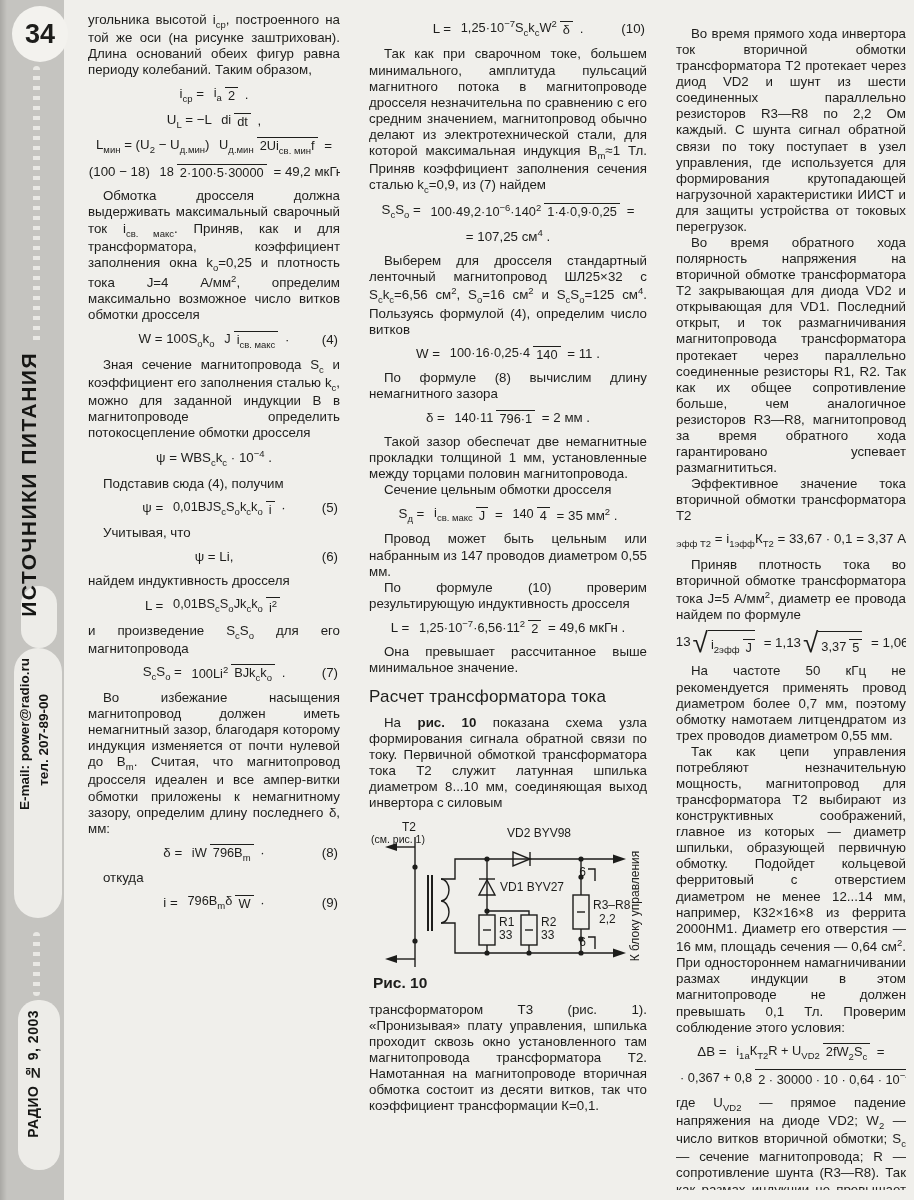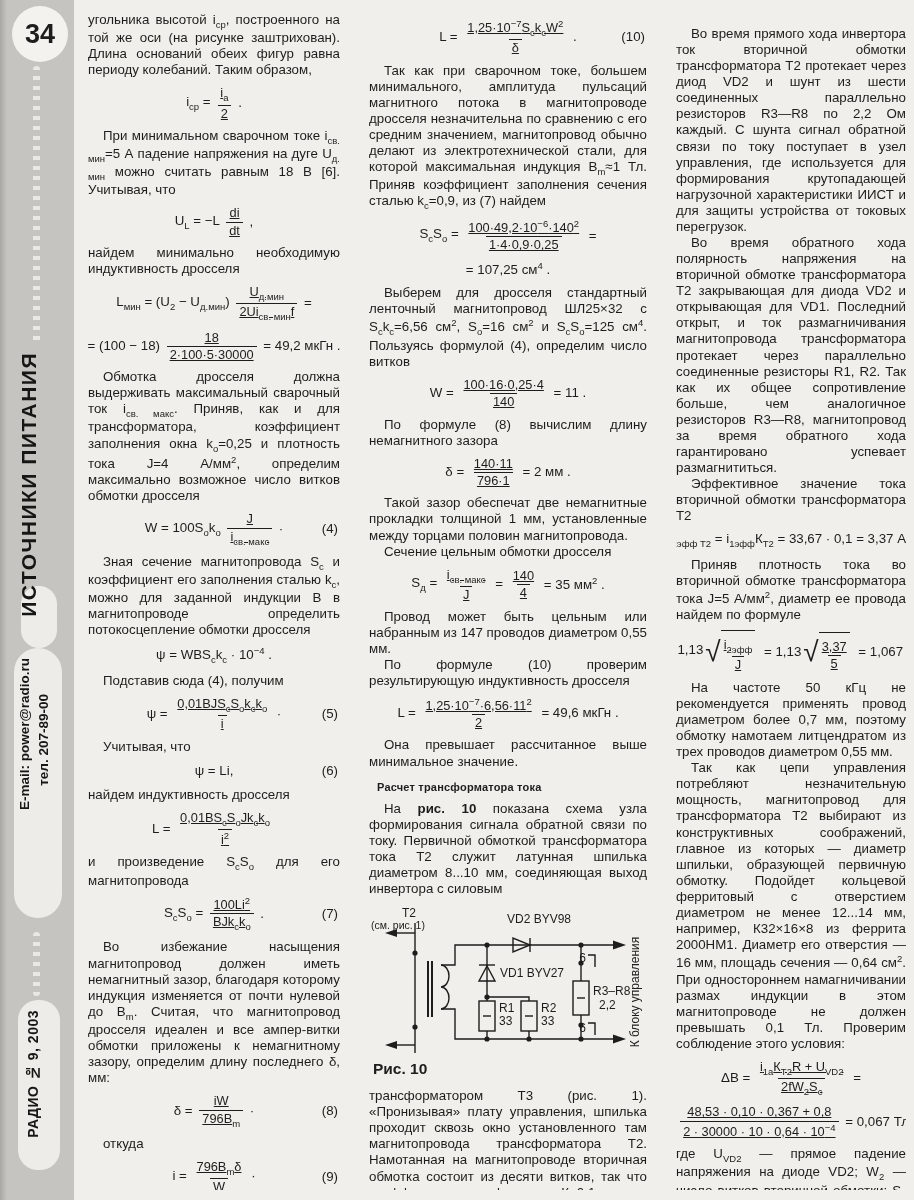--- a/index.html
+++ b/index.html
@@ -3,21 +3,21 @@
 <meta charset="utf-8">
 <style>
   html,body{margin:0;padding:0;}
   body{
     width:914px;height:1200px;position:relative;overflow:hidden;
     background:#f0efeb;color:#1d1d1b;
     font-family:"Liberation Sans",sans-serif;
     font-size:13.3px;line-height:1.21;
   }
   
-  .sidebar{position:absolute;left:0;top:0;width:74px;height:1200px;background:#c5c4c0;}
+  .sidebar{position:absolute;left:0;top:0;width:64px;height:1200px;background:#c5c4c0;}
   .sidebar:before{content:"";position:absolute;left:0;top:0;width:7px;height:100%;
     background:linear-gradient(to right,#a9a8a4,transparent);}
   .badge{position:absolute;left:12px;top:6px;width:56px;height:56px;border-radius:50%;
     background:#f3f2ee;display:flex;align-items:center;justify-content:center;
     font-weight:bold;font-size:27px;}
   .dots{position:absolute;left:33px;width:7px;border-radius:4px;
     background-image:repeating-linear-gradient(to bottom,#e9e8e4 0 4px,transparent 4px 10px);}
   .dots-a{top:66px;height:278px;}
   .dots-b{top:932px;height:64px;}
   .pill{position:absolute;background:#edece8;border-radius:24px;}
@@ -32,27 +32,27 @@
   .v-issue{left:25px;top:1010px;font-size:14px;letter-spacing:0.5px;}
   
   .main{position:absolute;left:74px;top:0;right:0;bottom:0;box-sizing:border-box;
     padding:12px 8px 10px 14px;display:flex;gap:29px;}
   .col{overflow:hidden;}
   .col1{width:252px;}
   .col2{width:278px;}
   .col3{flex:1;padding-top:14px;}
   .para{margin:0;text-align:justify;}
   .ind{text-indent:15px;}
-  .h2{font-size:11px;font-weight:bold;margin:11px 8px 7px;letter-spacing:0.2px;}
+  .h2{font-size:17px;font-weight:normal;margin:11px 0 7px;letter-spacing:0.2px;}
   .formula{position:relative;display:flex;justify-content:center;align-items:center;
     margin:7px 0;min-height:18px;}
   .f-inner{display:inline-flex;align-items:center;white-space:pre;}
   .eqno{position:absolute;right:2px;top:50%;transform:translateY(-50%);}
-  .frac{display:inline-flex;flex-direction:column;align-items:center;
-    font-size:12.8px;line-height:1.12;margin:0 3px;text-align:center;text-decoration:underline;}
+  .frac{display:inline-flex;flex-direction:row;align-items:center;
+    font-size:12.8px;line-height:1.12;margin:0 3px;text-align:center;}
   .frac .num{padding:0 3px 1px;}
   .frac .den{border-top:1.3px solid #1d1d1b;padding:1px 3px 0;}
   .sqrt{display:inline-flex;align-items:center;margin:0 2px;}
   .sqrt .rad{font-size:28px;line-height:24px;margin-right:-3px;font-weight:400;}
   .sqrt .frac{border-top:1.4px solid #1d1d1b;padding-top:7px;}
   sup,sub{font-size:9.5px;}
   
   .diagram{margin:8px 0 0;}
   .diagram svg{display:block;}
   .fig-caption{font-weight:bold;font-size:15.5px;margin:3px 0 9px 4px;}
@@ -79,25 +79,23 @@
   <div class="vspan v-phone">тел. 207-89-00</div>
   <div class="vspan v-issue">РАДИО № 9, 2003</div>
 </div>
 
 <div class="main">
   <div class="col col1" id="col1">
       <p class="para">угольника высотой i<sub>ср</sub>, построенного на той же оси (на рисунке заштрихован). Длина оснований обеих фигур равна периоду колебаний. Таким образом,</p>
       <div class="formula">
         <span class="f-inner"><span>i<sub>ср</sub> = </span><span class="fwrap"><span class="frac"><span class="num">i<sub>а</sub></span><span class="den">2</span></span></span><span> .</span></span>
       </div>
-      <p class="para ind">При минимальном сварочном токе i<sub>св. мин</sub>=5 А падение напряжения на дуге U<sub>д. мин</sub> можно считать равным 18 В [6]. Учитывая, что</p>
       <div class="formula">
         <span class="f-inner"><span>U<sub>L</sub> = −L </span><span class="fwrap"><span class="frac"><span class="num">di</span><span class="den">dt</span></span></span><span> ,</span></span>
       </div>
-      <p class="para">найдем минимально необходимую индуктивность дросселя</p>
       <div class="formula">
         <span class="f-inner"><span>L<sub>мин</sub> = (U<sub>2</sub> − U<sub>д.мин</sub>) </span><span class="fwrap"><span class="frac"><span class="num">U<sub>д.мин</sub></span><span class="den">2Ui<sub>св. мин</sub>f</span></span></span><span> =</span></span>
       </div>
       <div class="formula">
         <span class="f-inner"><span>= (100 − 18) </span><span class="fwrap"><span class="frac"><span class="num">18</span><span class="den">2·100·5·30000</span></span></span><span> = 49,2 мкГн .</span></span>
       </div>
       <p class="para ind">Обмотка дросселя должна выдерживать максимальный сварочный ток i<sub>св. макс</sub>. Приняв, как и для трансформатора, коэффициент заполнения окна k<sub>о</sub>=0,25 и плотность тока J=4 А/мм<sup>2</sup>, определим максимально возможное число витков обмотки дросселя</p>
       <div class="formula">
         <span class="f-inner"><span>W = 100S<sub>о</sub>k<sub>о</sub> </span><span class="fwrap"><span class="frac"><span class="num">J</span><span class="den">i<sub>св. макс</sub></span></span></span><span> ·</span></span>
         <span class="eqno">(4)</span>

